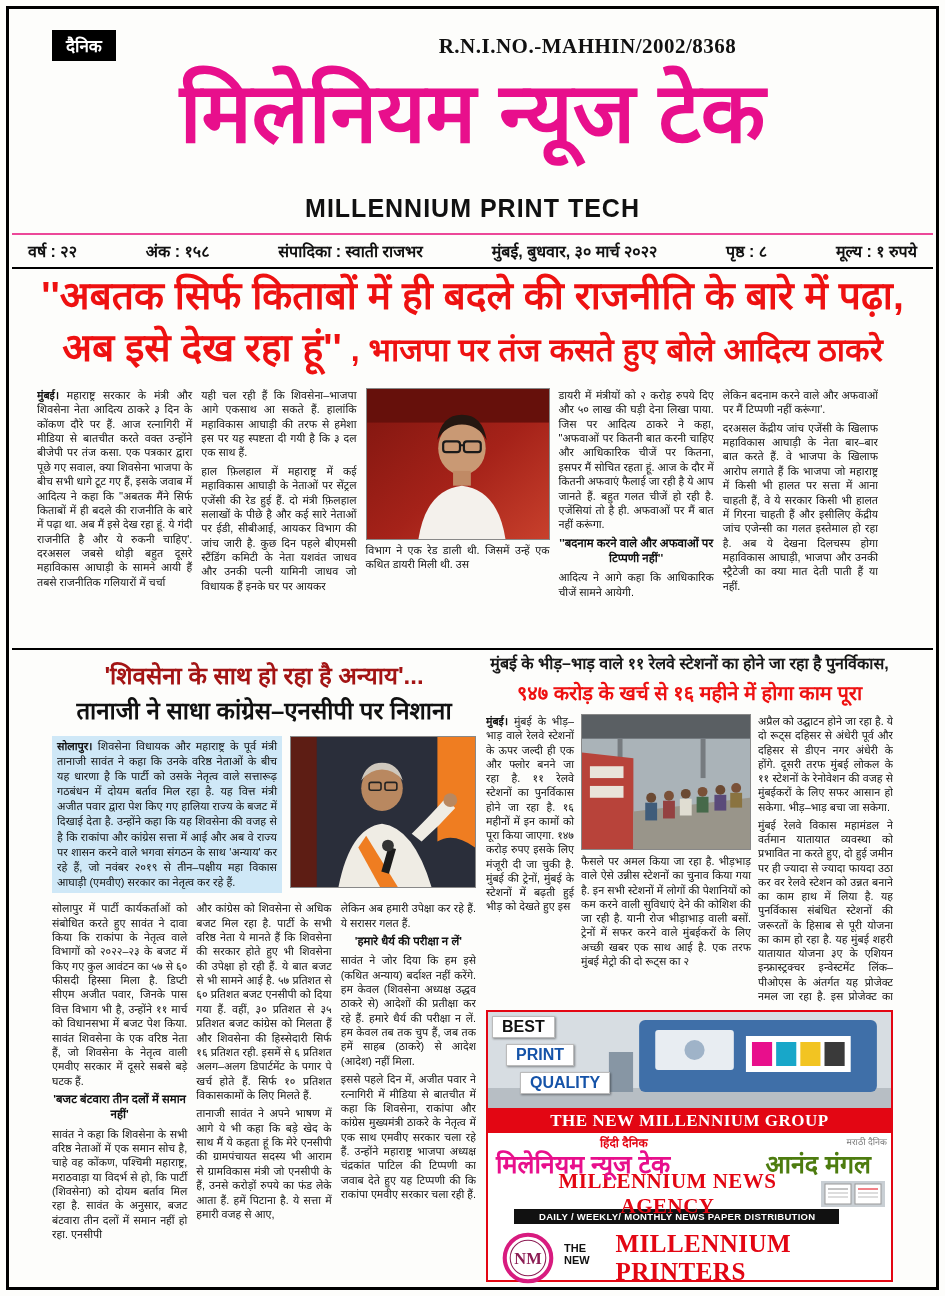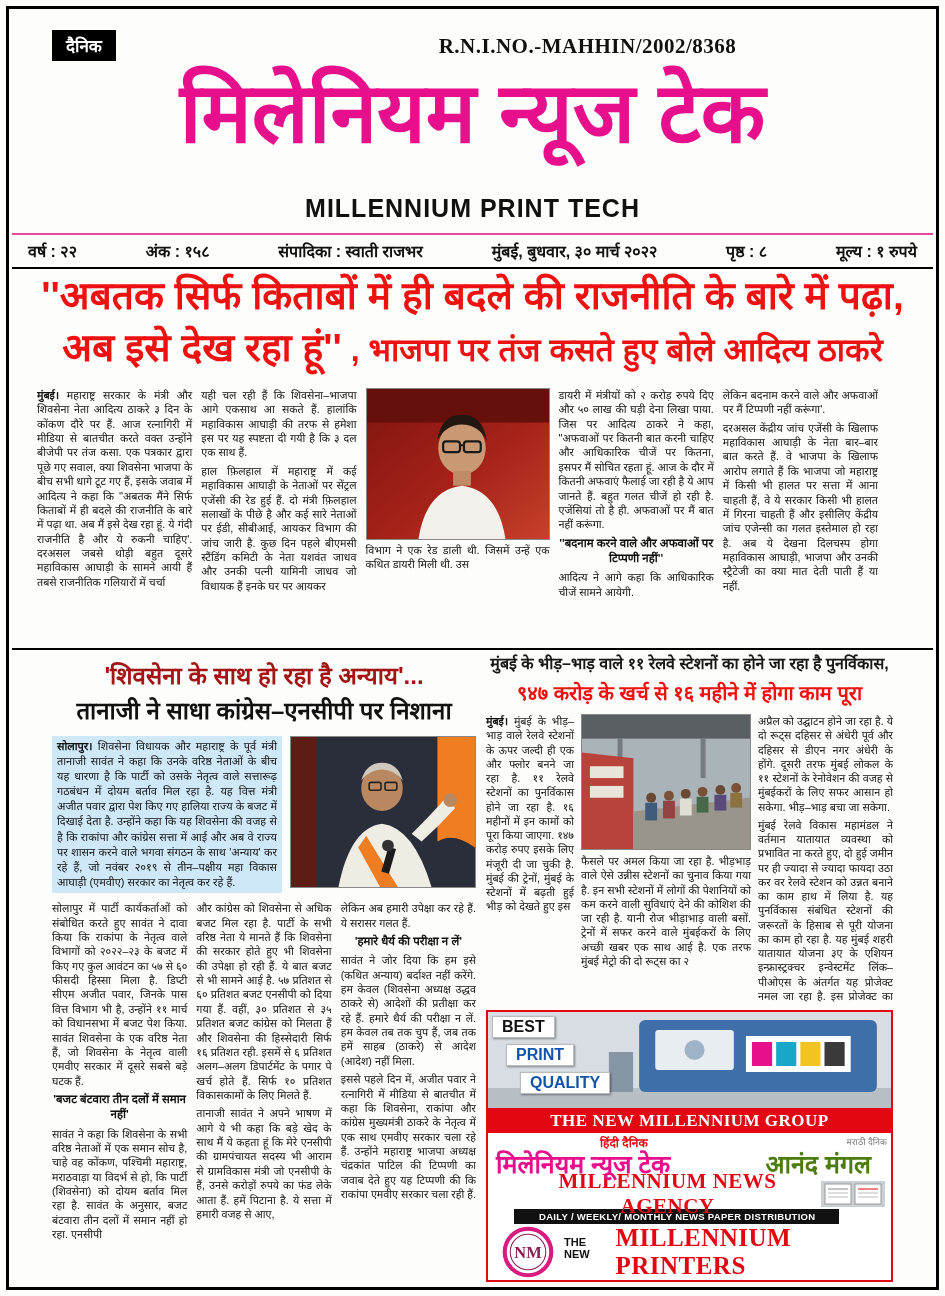--- a/index.html
+++ b/index.html
@@ -78,21 +78,21 @@
   .paper-hindi{position:absolute;left:8px;top:13px;color:#e80f8c;font-weight:bold;font-size:25px;}
   .marathi-daily{position:absolute;right:4px;top:2px;color:#777;font-size:9px;}
   .paper-marathi{position:absolute;right:20px;top:13px;color:#4d7c0f;font-weight:bold;font-size:25px;}
   .ad-agency{height:30px;display:flex;align-items:center;}
   .agency-text{color:#e30613;font-family:"Liberation Serif","DejaVu Serif",serif;
     font-weight:bold;font-size:21px;letter-spacing:.5px;padding-left:26px;flex:1;text-align:center;}
   .agency-photo{width:64px;height:26px;margin-right:6px;}
   .agency-photo svg{display:block;width:100%;height:100%;}
   .ad-dist{background:#111;color:#fff;font-weight:bold;font-size:9.5px;height:15px;line-height:15px;
     margin:0 52px 0 26px;padding-left:25px;letter-spacing:.3px;}
-  .ad-bottom{display:flex;align-items:center;gap:10px;padding:2px 8px 0 14px;height:52px;}
+  .ad-bottom{display:flex;align-items:center;gap:10px;padding:8px 8px 0 14px;height:52px;}
   .nm-logo{width:52px;height:52px;flex:0 0 52px;}
   .nm-logo svg{display:block;width:100%;height:100%;}
   .ad-bottom-text{display:flex;align-items:baseline;gap:8px;}
   .the-new{font-size:11px;font-weight:bold;color:#111;}
   .printers{color:#e30613;font-family:"Liberation Serif","DejaVu Serif",serif;
     font-weight:bold;font-size:25px;letter-spacing:.5px;}
   b{font-weight:bold;}
 </style>
 </head>
 <body>

